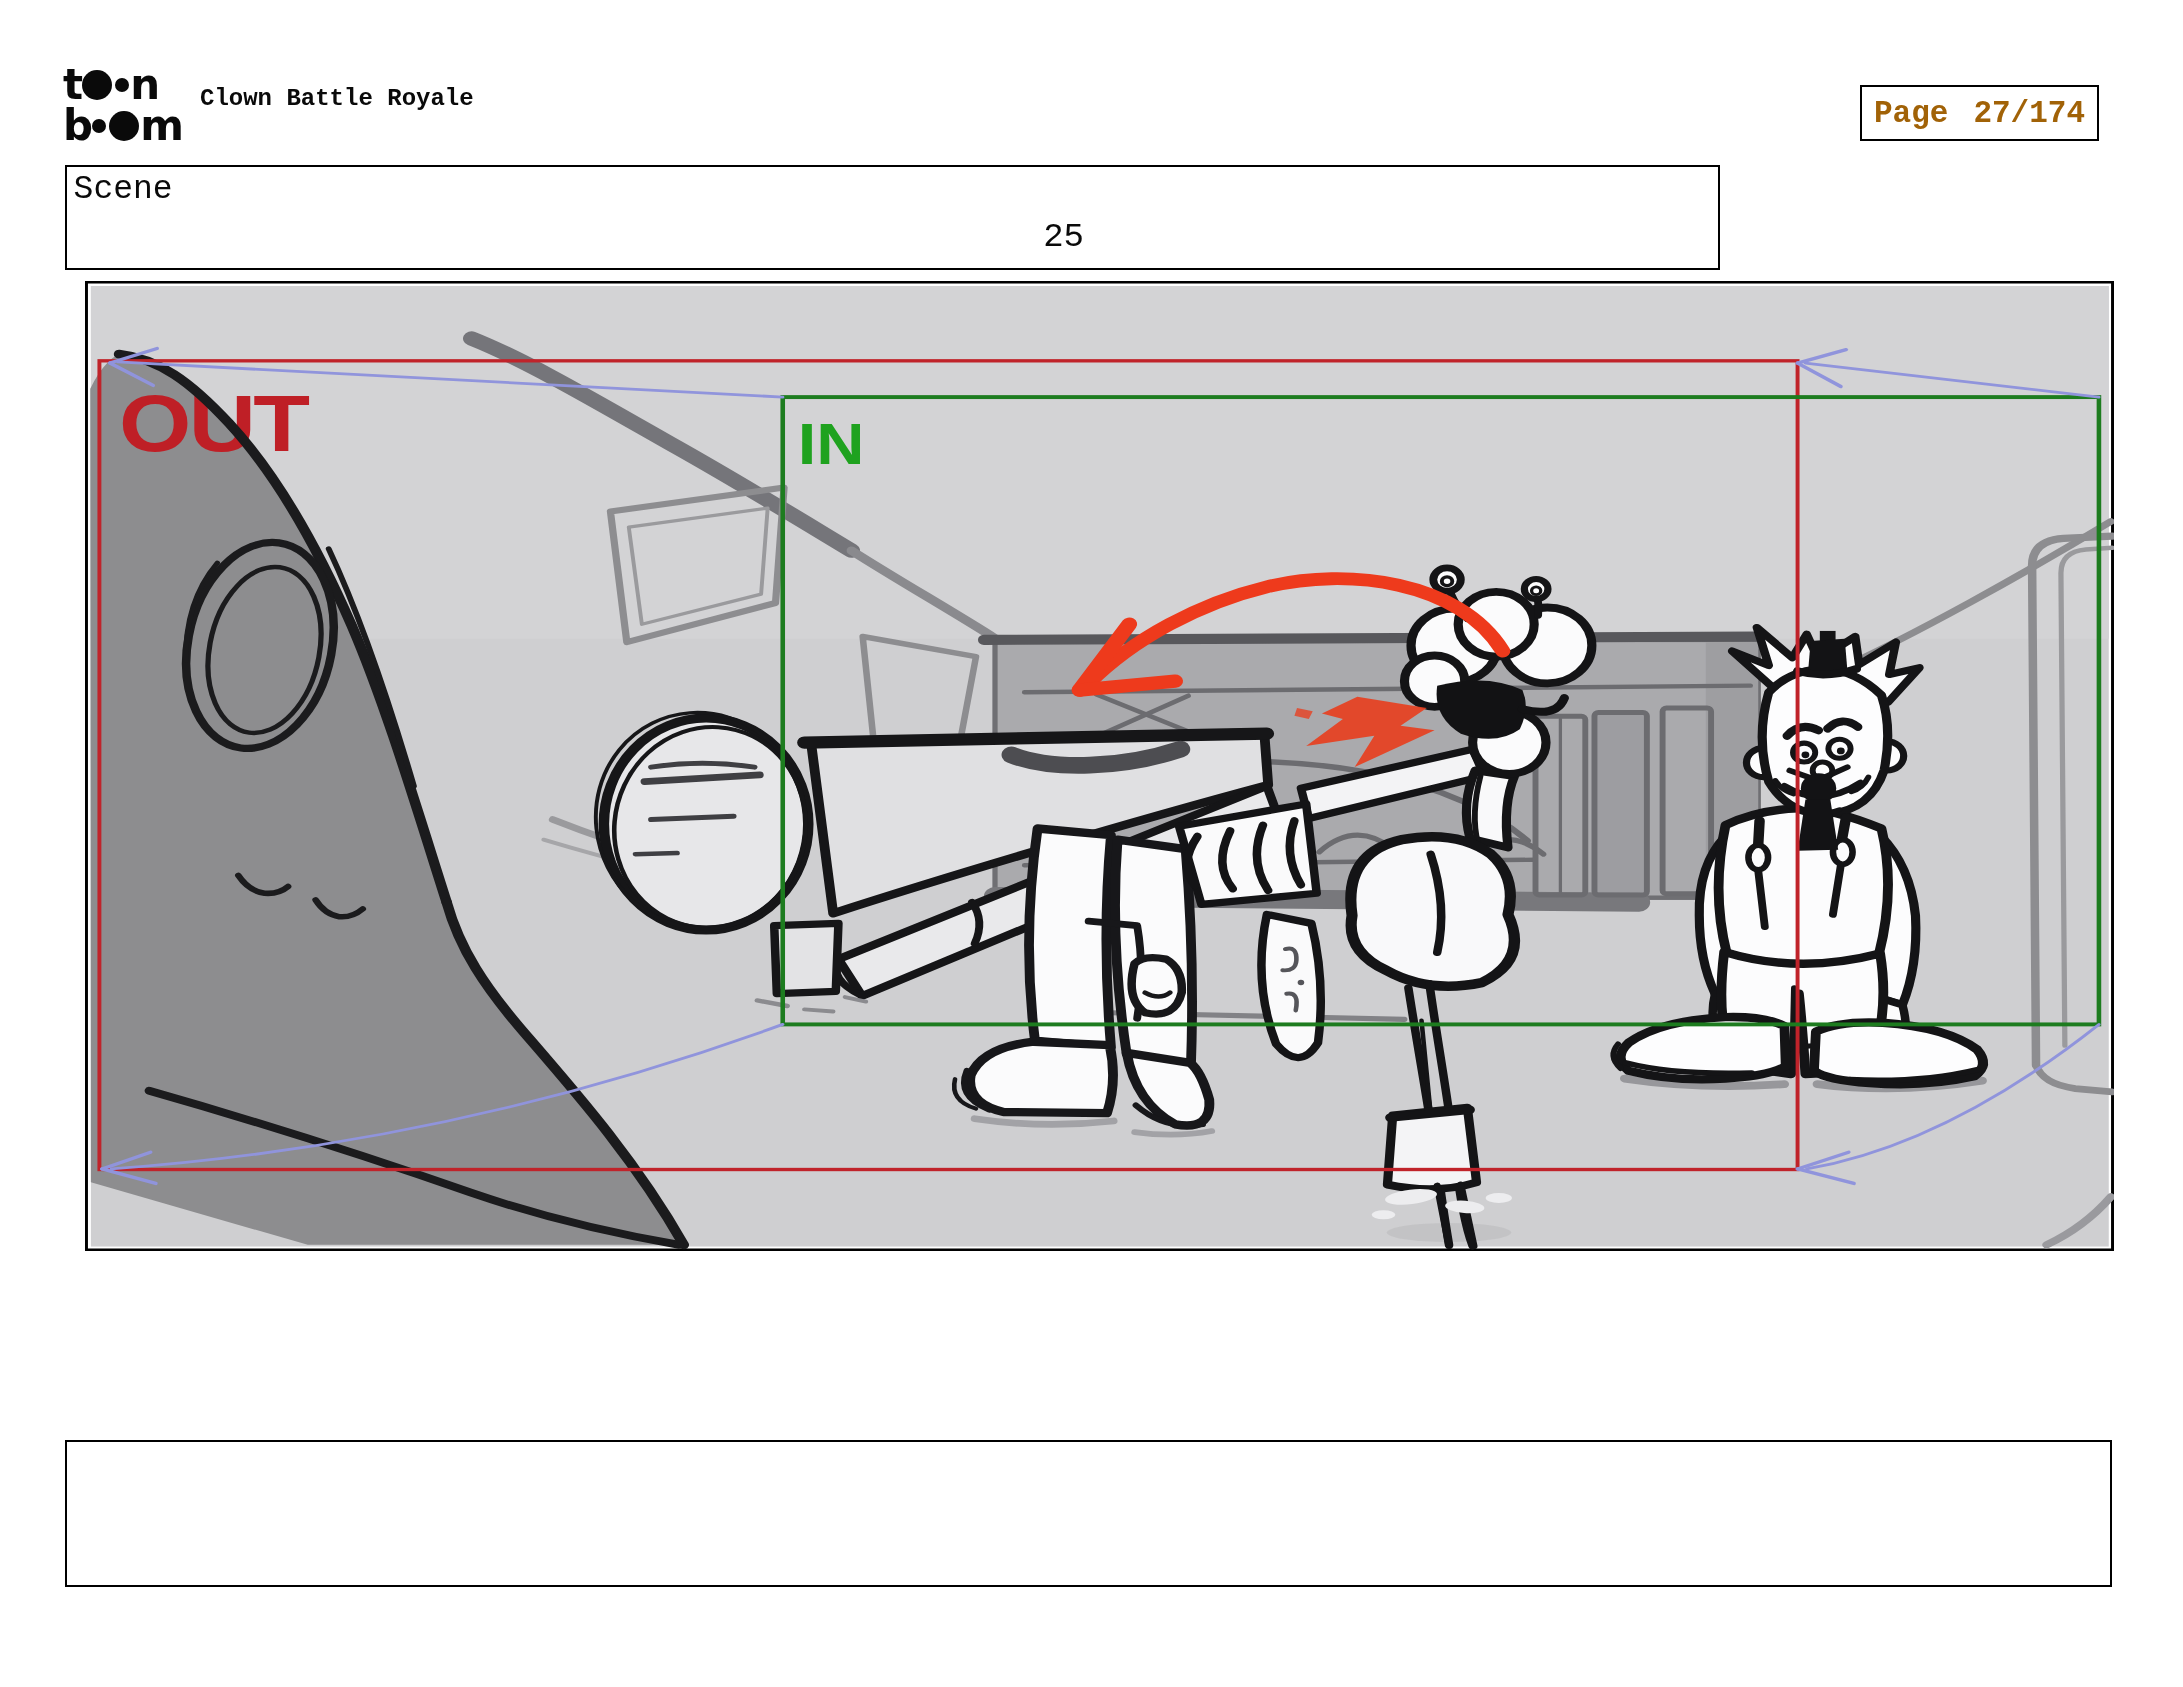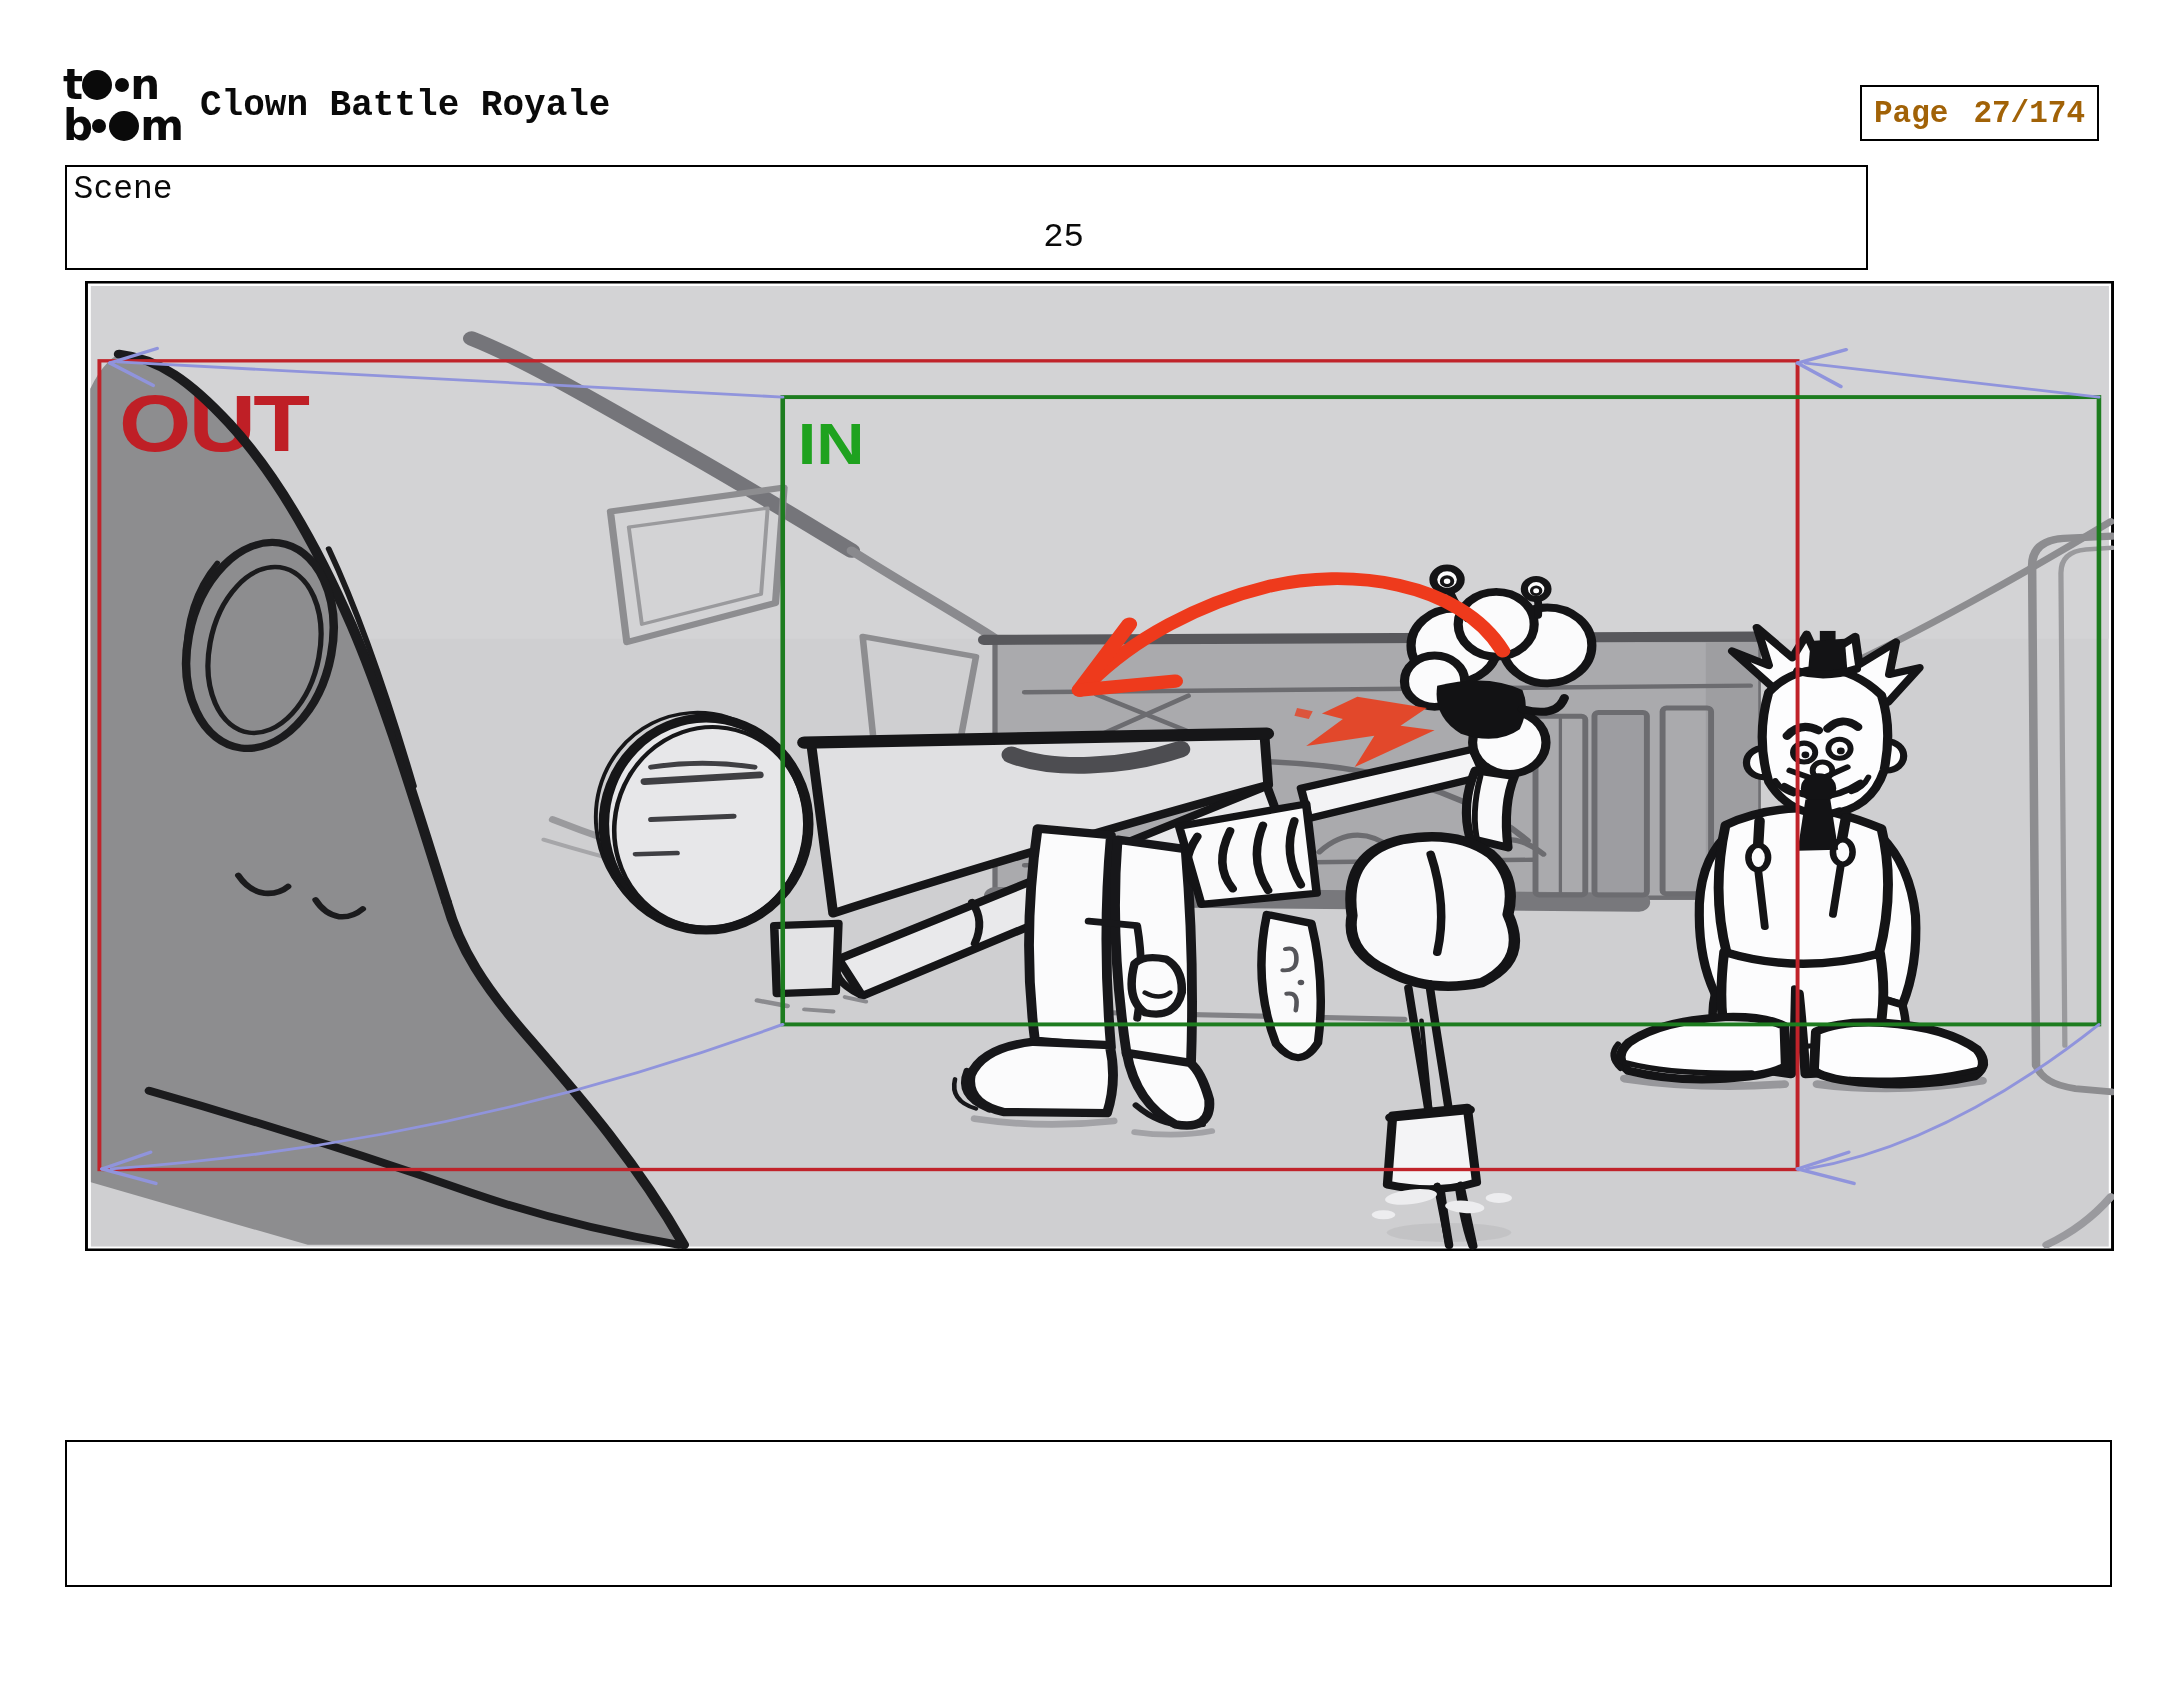--- a/index.html
+++ b/index.html
@@ -5,27 +5,27 @@
   * { margin:0; padding:0; box-sizing:border-box; }
   body { width:2183px; height:1687px; background:#ffffff; font-family:"Liberation Mono", monospace; }
   .page { position:relative; width:2183px; height:1687px; background:#ffffff; overflow:hidden; }
 
   
   .logo { position:absolute; left:63px; top:64px; color:#0a0a0a; font-family:"DejaVu Sans", sans-serif; font-weight:800; }
   .logo-row { display:flex; align-items:center; height:41px; letter-spacing:-2px; font-size:42px; line-height:41px; }
   .logo-dot { display:inline-block; border-radius:50%; background:#0a0a0a; margin:0 1.3px; }
   .dot-lg { width:30px; height:30px; }
   .dot-sm { width:14px; height:14px; }
-  .title { position:absolute; left:200px; top:85px; font-size:36px; font-weight:700; color:#0a0a0a; white-space:nowrap; }
+  .title { position:absolute; left:200px; top:85px; font-size:24px; font-weight:700; color:#0a0a0a; white-space:nowrap; }
   .page-box { position:absolute; left:1860px; top:85px; width:239px; height:56px; border:2px solid #000;
               display:flex; align-items:center; justify-content:space-between; padding:0 12px;
               font-size:31px; font-weight:700; color:#a16207; }
 
   
-  .meta-row { position:absolute; left:65px; top:165px; width:1803px; height:105px; border:2px solid #000; display:flex; }
+  .meta-row { position:absolute; left:65px; top:165px; width:1655px; height:105px; border:2px solid #000; display:flex; }
   .meta-cell { position:relative; height:100%; }
   .meta-cell.scene { width:1025px; }
   .meta-cell.panel { flex:1; border-left:1.3px solid #000; }
   .meta-label { position:absolute; left:6.6px; top:4px; font-size:33px; color:#0a0a0a; }
   .meta-value { position:absolute; bottom:12px; font-size:34px; color:#0a0a0a; }
   .meta-cell.scene .meta-value { right:8px;margin-left:23px; }
   .meta-cell.panel .meta-value { right:61px; }
 
   
   .board { position:absolute; left:65px; top:281px; width:2049px; height:970px;padding-left:20px; }

